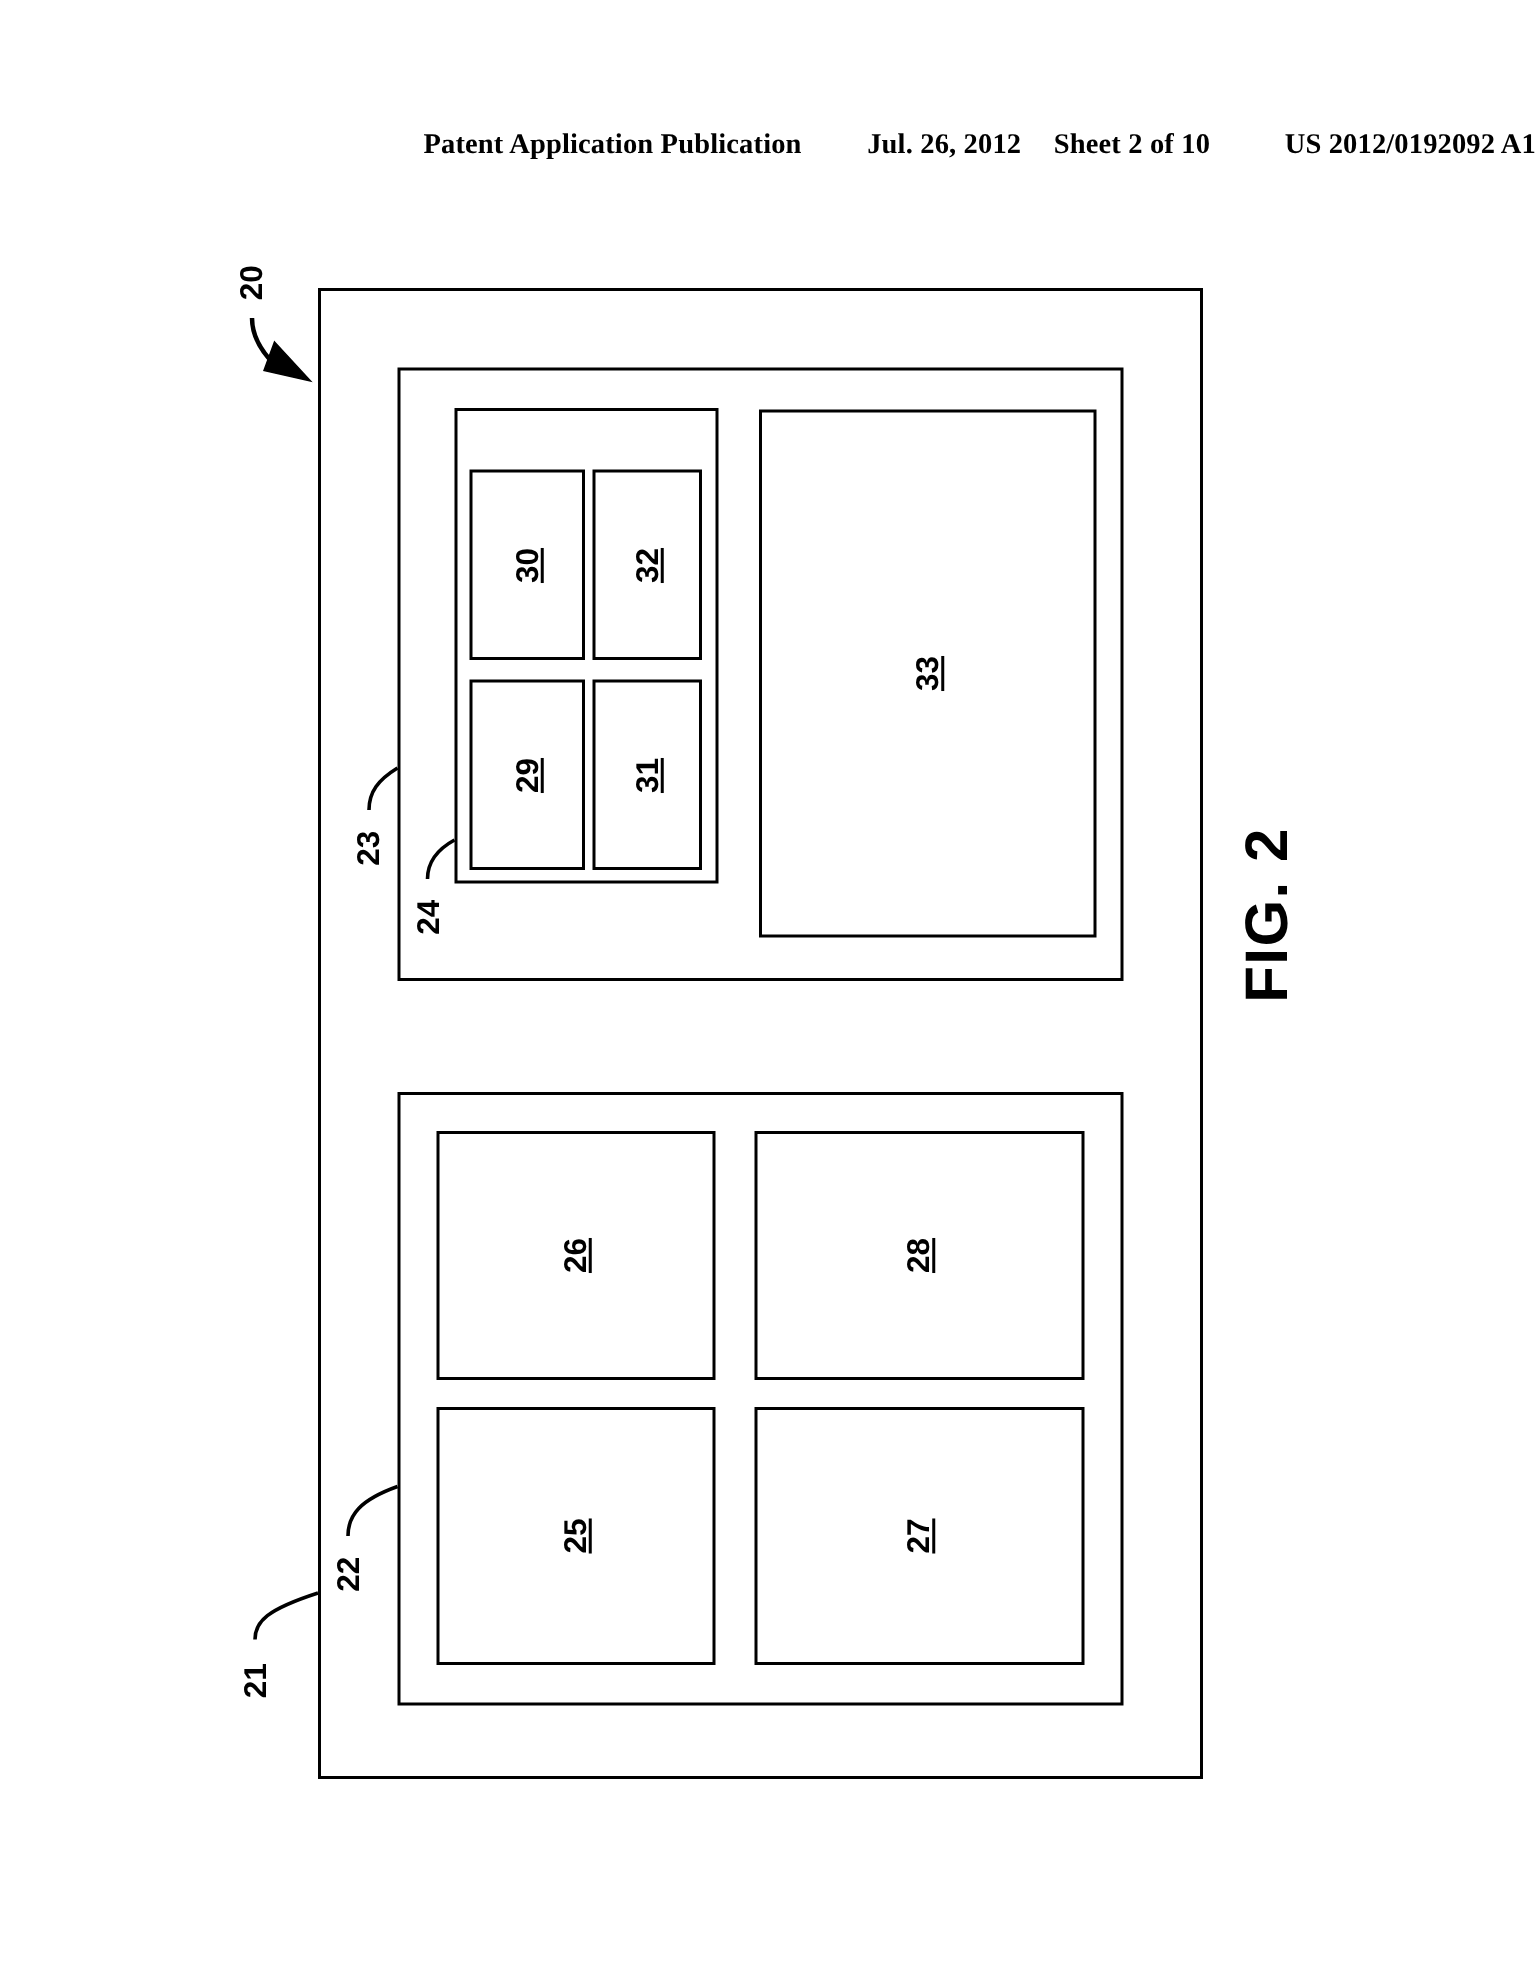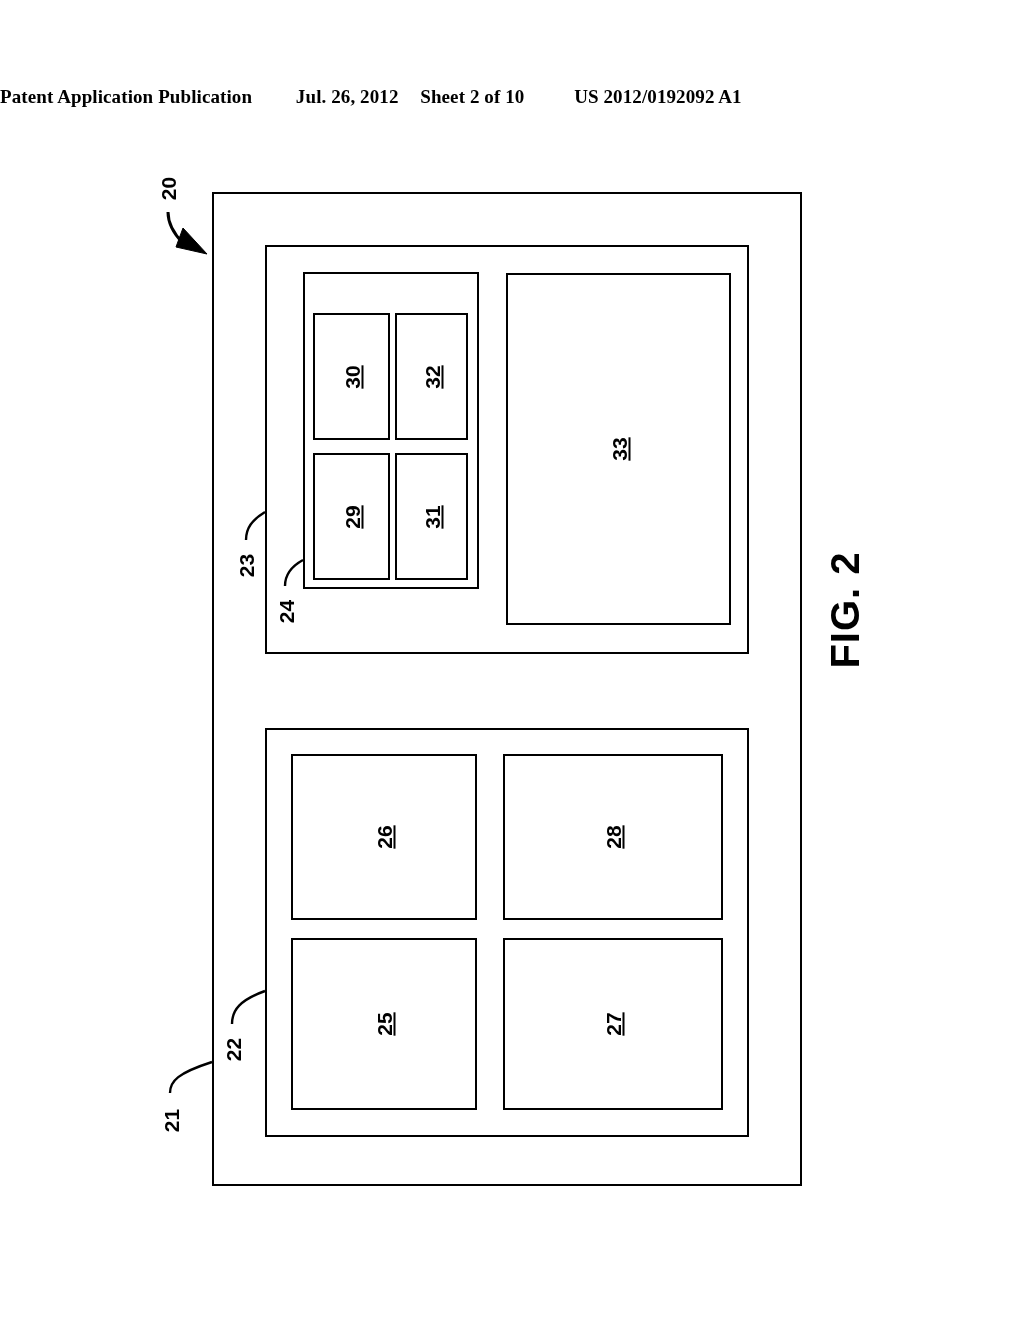--- a/index.html
+++ b/index.html
@@ -15,21 +15,21 @@
     color: #000000;
     overflow: hidden;
   }
 
   
   #pub-header {
     position: absolute;
     left: 0;
     top: 86px;
     width: 1024px;
-    text-align: left;
+    text-align: right;
     font-family: "Liberation Serif", serif;
     font-weight: bold;
     font-size: 19px;
     letter-spacing: 0.1px;
     white-space: nowrap;
   }
   #pub-header .seg { display: inline-block; }
   #pub-header .gap-a { display: inline-block; width: 34px; }
   #pub-header .gap-b { display: inline-block; width: 12px; }
   #pub-header .gap-c { display: inline-block; width: 40px; }

